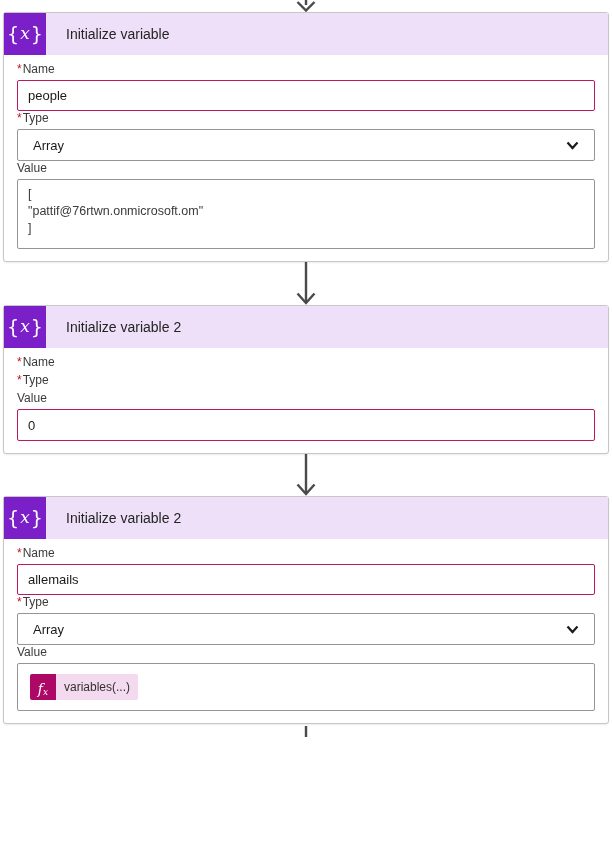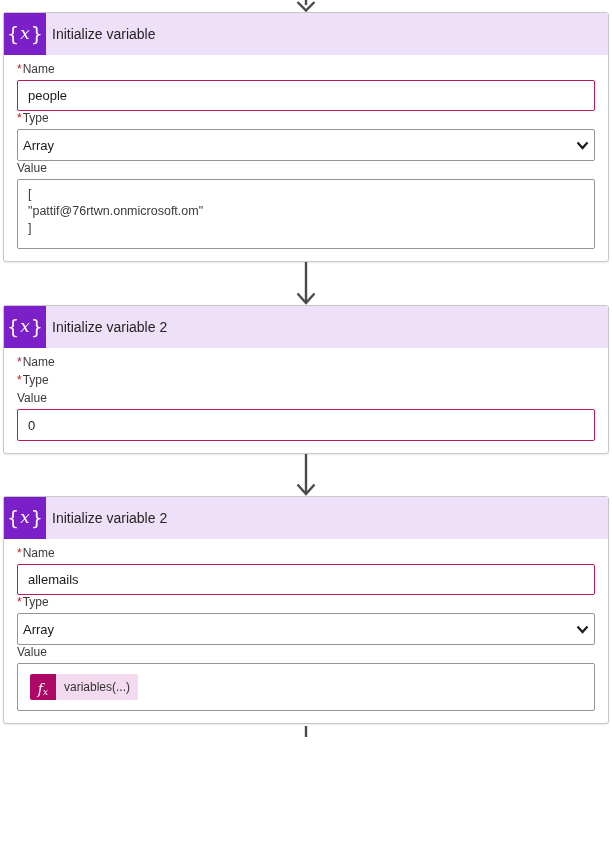--- a/index.html
+++ b/index.html
@@ -36,21 +36,21 @@
   .action-icon .brace {
     font-family: "DejaVu Sans", sans-serif;
     font-size: 19px; font-weight: 400; line-height: 1;
   }
   .action-icon .italic-x {
     font-family: "DejaVu Serif", serif;
     font-style: italic; font-size: 17px; line-height: 1;
     margin: 0 1px 2px 1px;
   }
   .card-title {
-    margin: 0 0 0 6px;
+    margin: 0 0 0 20px;
     font-size: 14px; font-weight: 400; color: #252423;
   }
   .card-body { padding: 7px 13px 12px 13px; }
   .field + .field { margin-top: 0; }
   .field-label { font-size: 12px; color: #3b3a39; margin-bottom: 4px; }
   .req { color: #C50F1F; margin-right: 1px; }
 
   .text-input {
     width: 100%; height: 31px;
     border: 1px solid #be185d; border-radius: 2px;
@@ -58,21 +58,21 @@
     font-family: "Liberation Sans", sans-serif;
     font-size: 13px; color: #1b1a19;
     padding: 0 10px;
     outline: none;
   }
   .select {
     height: 32px;
     border: 1px solid #979593; border-radius: 2px;
     background: #ffffff;
     display: flex; align-items: center; justify-content: space-between;
-    padding: 0 5px;
+    padding: 0 15px;
     font-size: 13px; color: #1b1a19;
     cursor: pointer;
   }
   .value-multiline {
     border: 1px solid #979593; border-radius: 2px;
     min-height: 70px;
     padding: 6px 10px;
     font-size: 12.5px; line-height: 17px; color: #3b3a39;
     white-space: pre-line;
     cursor: text;

